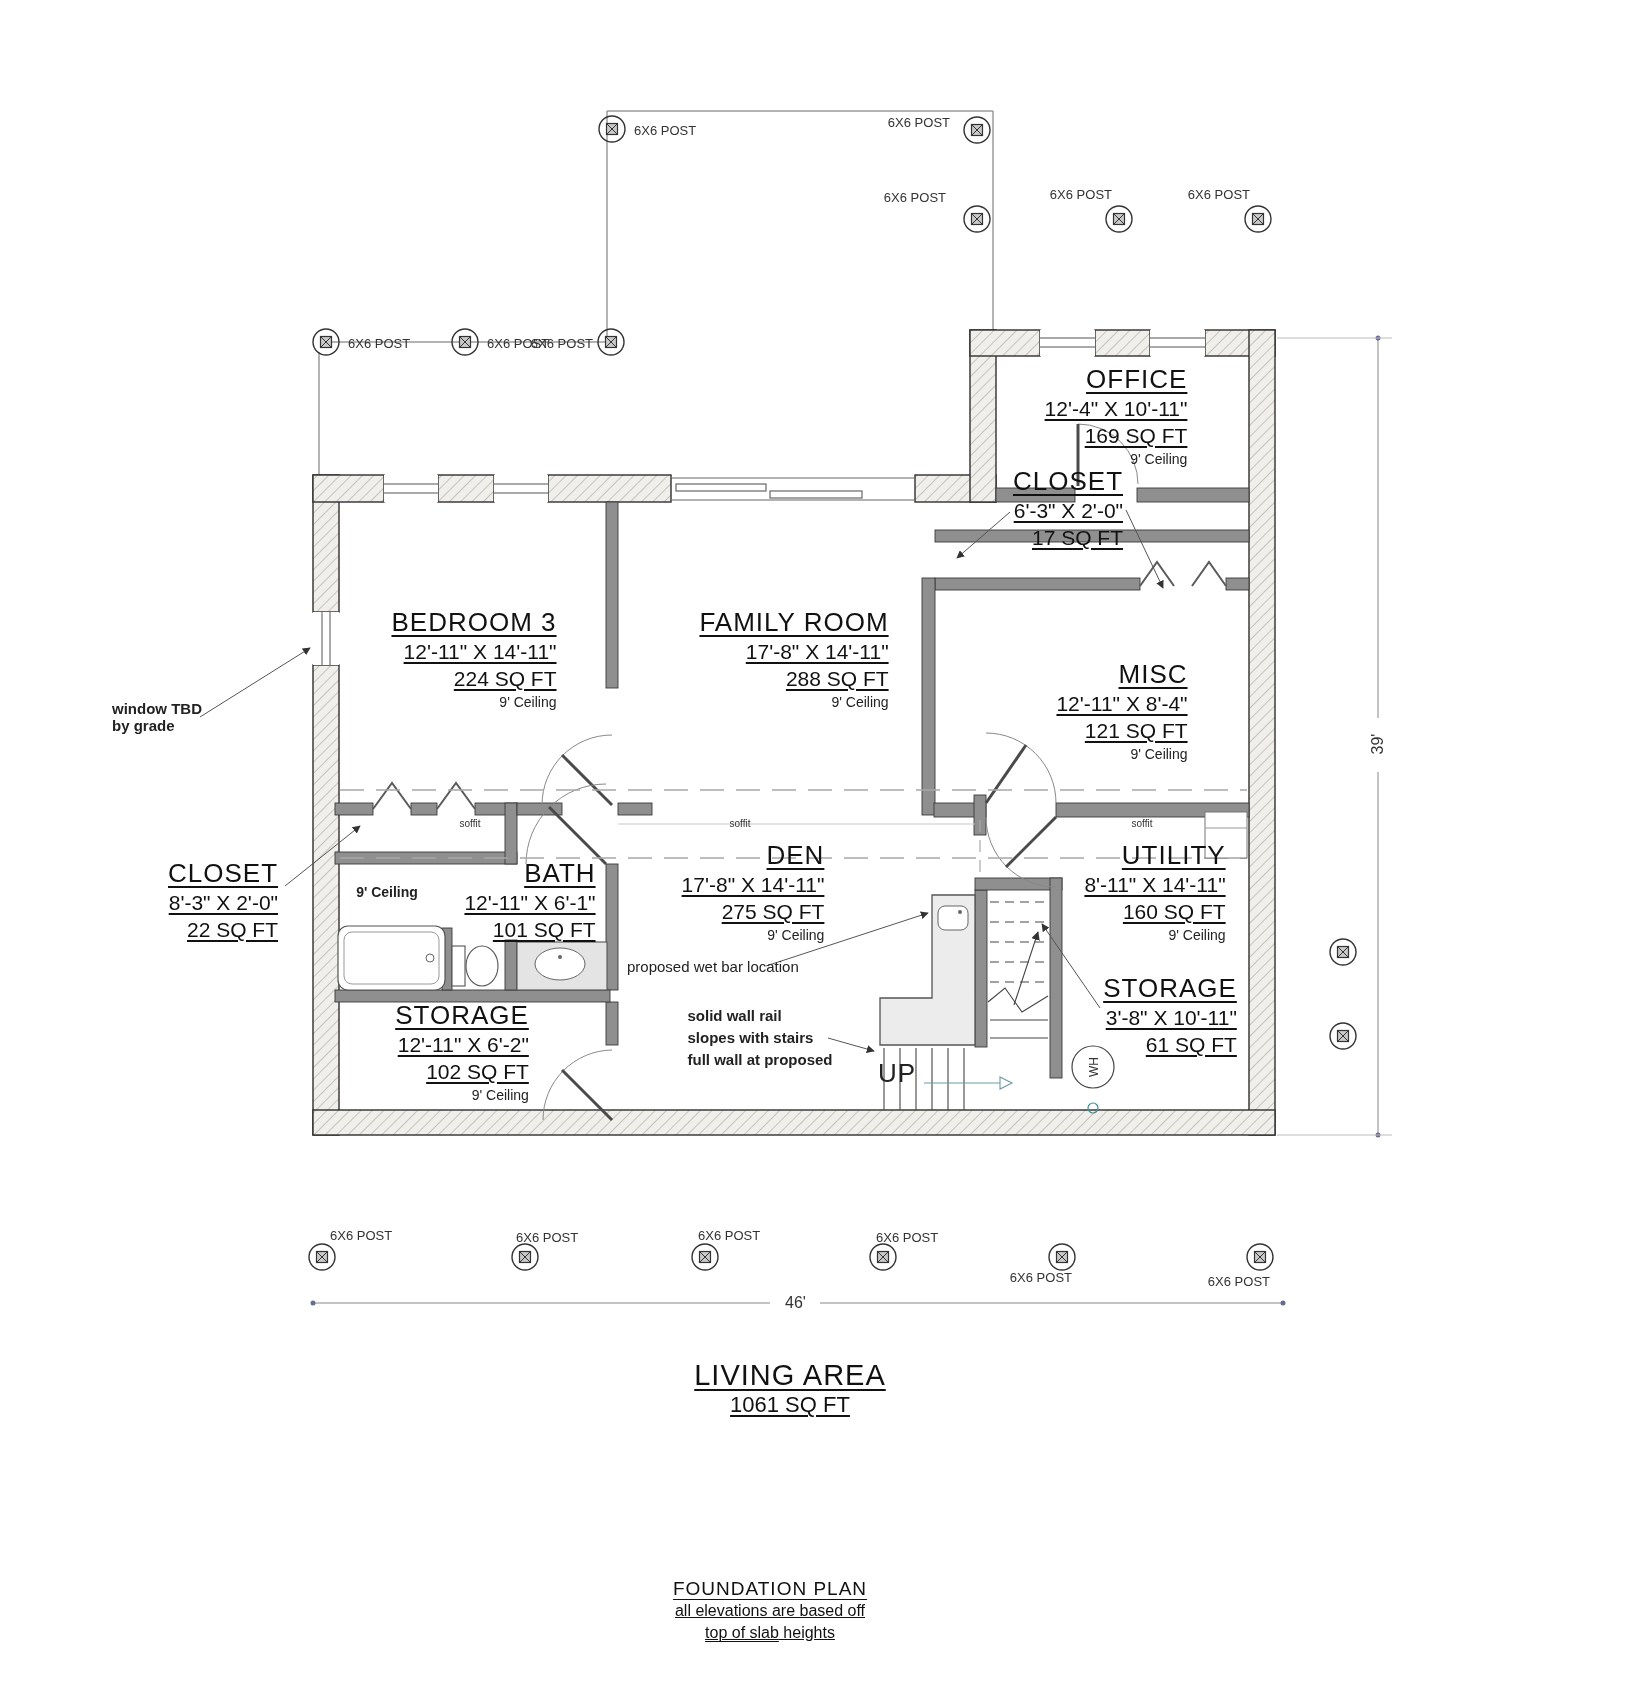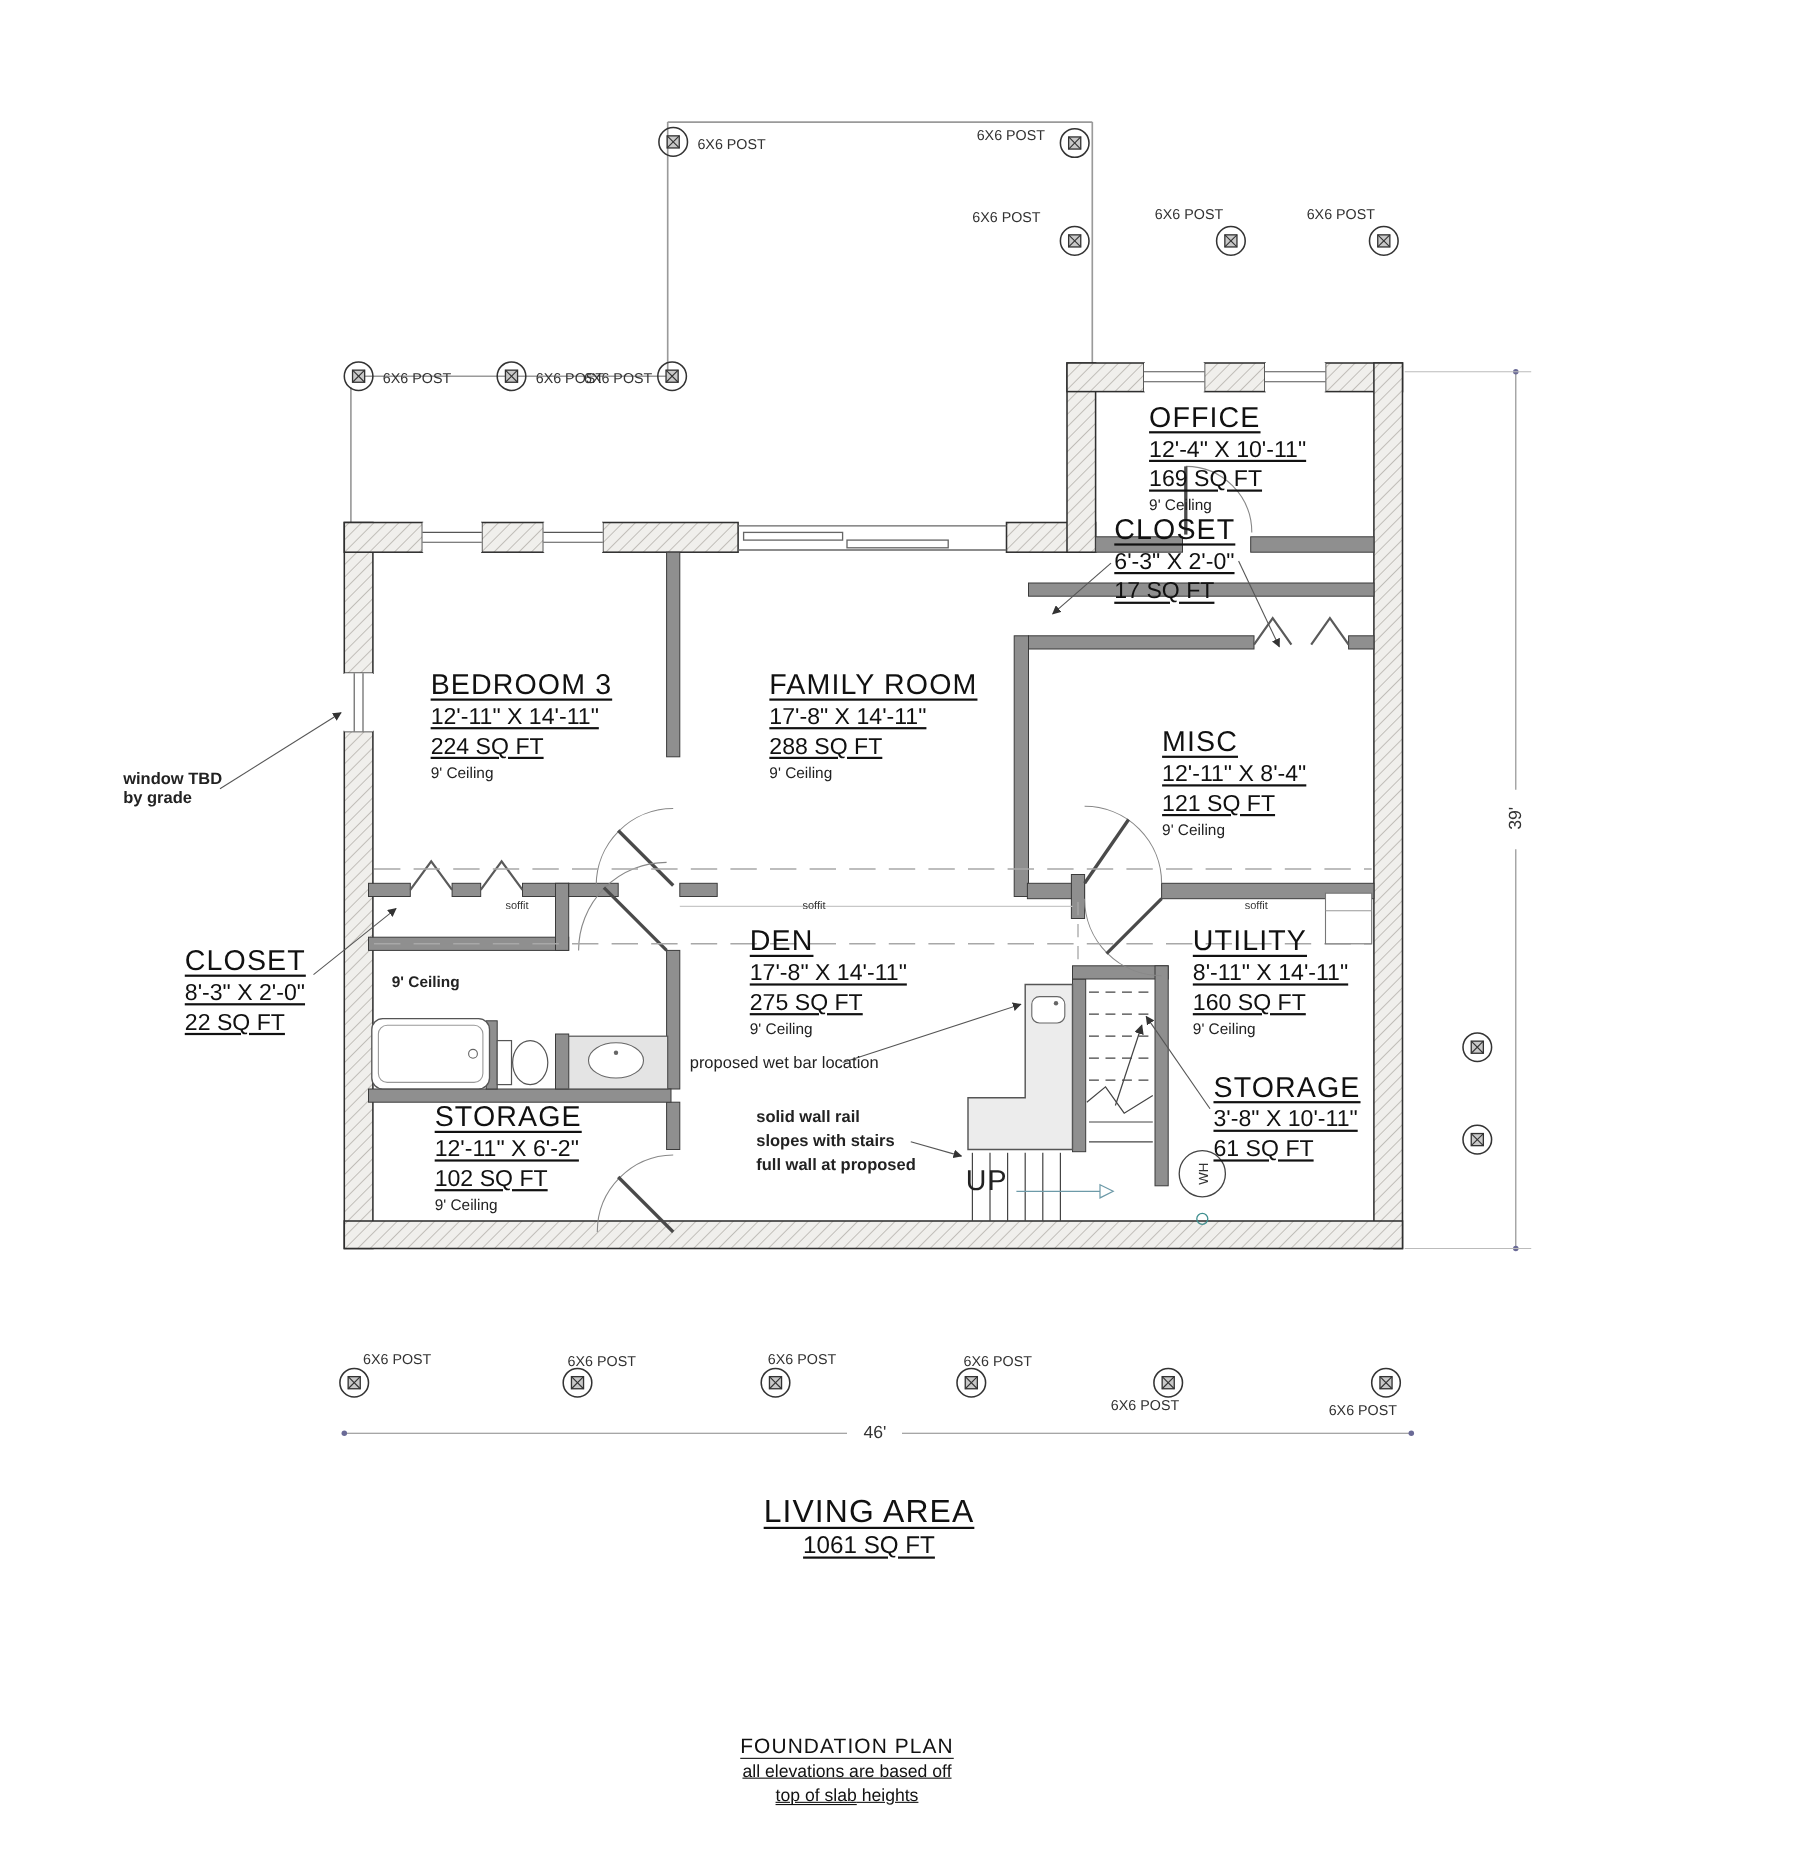--- a/index.html
+++ b/index.html
@@ -1,19 +1,19 @@
 <!DOCTYPE html>
 <html><head>
 <meta charset="utf-8">
 <style>
   html,body{margin:0;padding:0;background:#fff;}
   .canvas{position:relative;width:1630px;height:1681px;background:#fff;overflow:hidden;
           font-family:"Liberation Sans", sans-serif;color:#111;}
   svg.plan{position:absolute;left:0;top:0;}
-  .lbl{position:absolute;text-align:left;transform:translateX(-50%);white-space:nowrap;}
+  .lbl{position:absolute;text-align:right;transform:translateX(-50%);white-space:nowrap;}
   .lbl .nm{font-size:26px;letter-spacing:1px;line-height:31px;text-decoration:underline;
            text-underline-offset:4px;text-decoration-thickness:2px;display:inline-block;}
   .lbl .dm,.lbl .ar{font-size:21px;line-height:27px;text-decoration:underline;
            text-underline-offset:3px;display:block;}
   .lbl .cl{font-size:14px;line-height:21px;display:block;color:#222;}
   .ann{position:absolute;font-size:15px;color:#222;}
   .ctr{transform:translateX(-50%);white-space:nowrap;font-weight:bold;}
   .soffit{position:absolute;transform:translateX(-50%);font-size:10px;color:#333;}
   .dim{position:absolute;font-size:16px;color:#333;}
   .big{font-size:26px;letter-spacing:1px;}
@@ -365,20 +365,25 @@
   <span class="nm">FAMILY ROOM</span>
   <span class="dm">17'-8" X 14'-11"</span>
   <span class="ar">288 SQ FT</span>
   <span class="cl">9' Ceiling</span>
 </div>
 <div class="lbl" style="left:223px;top:858px">
   <span class="nm">CLOSET</span>
   <span class="dm">8'-3" X 2'-0"</span>
   <span class="ar">22 SQ FT</span>
 </div>
+<div class="lbl" style="left:530px;top:858px">
+  <span class="nm">BATH</span>
+  <span class="dm">12'-11" X 6'-1"</span>
+  <span class="ar">101 SQ FT</span>
+</div>
 <div class="lbl" style="left:753px;top:840px">
   <span class="nm">DEN</span>
   <span class="dm">17'-8" X 14'-11"</span>
   <span class="ar">275 SQ FT</span>
   <span class="cl">9' Ceiling</span>
 </div>
 <div class="lbl" style="left:1155px;top:840px">
   <span class="nm">UTILITY</span>
   <span class="dm">8'-11" X 14'-11"</span>
   <span class="ar">160 SQ FT</span>

